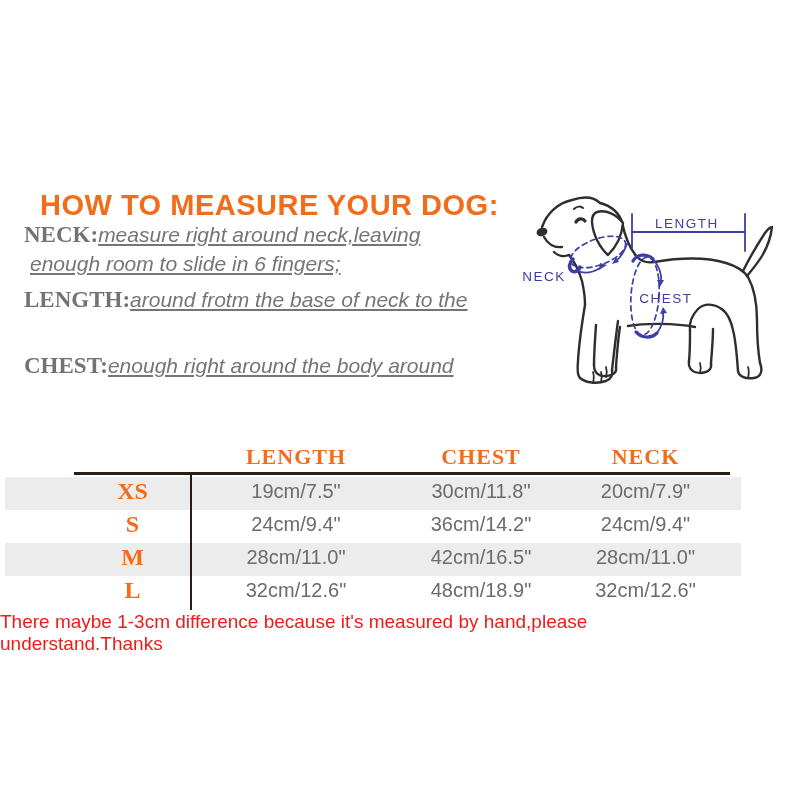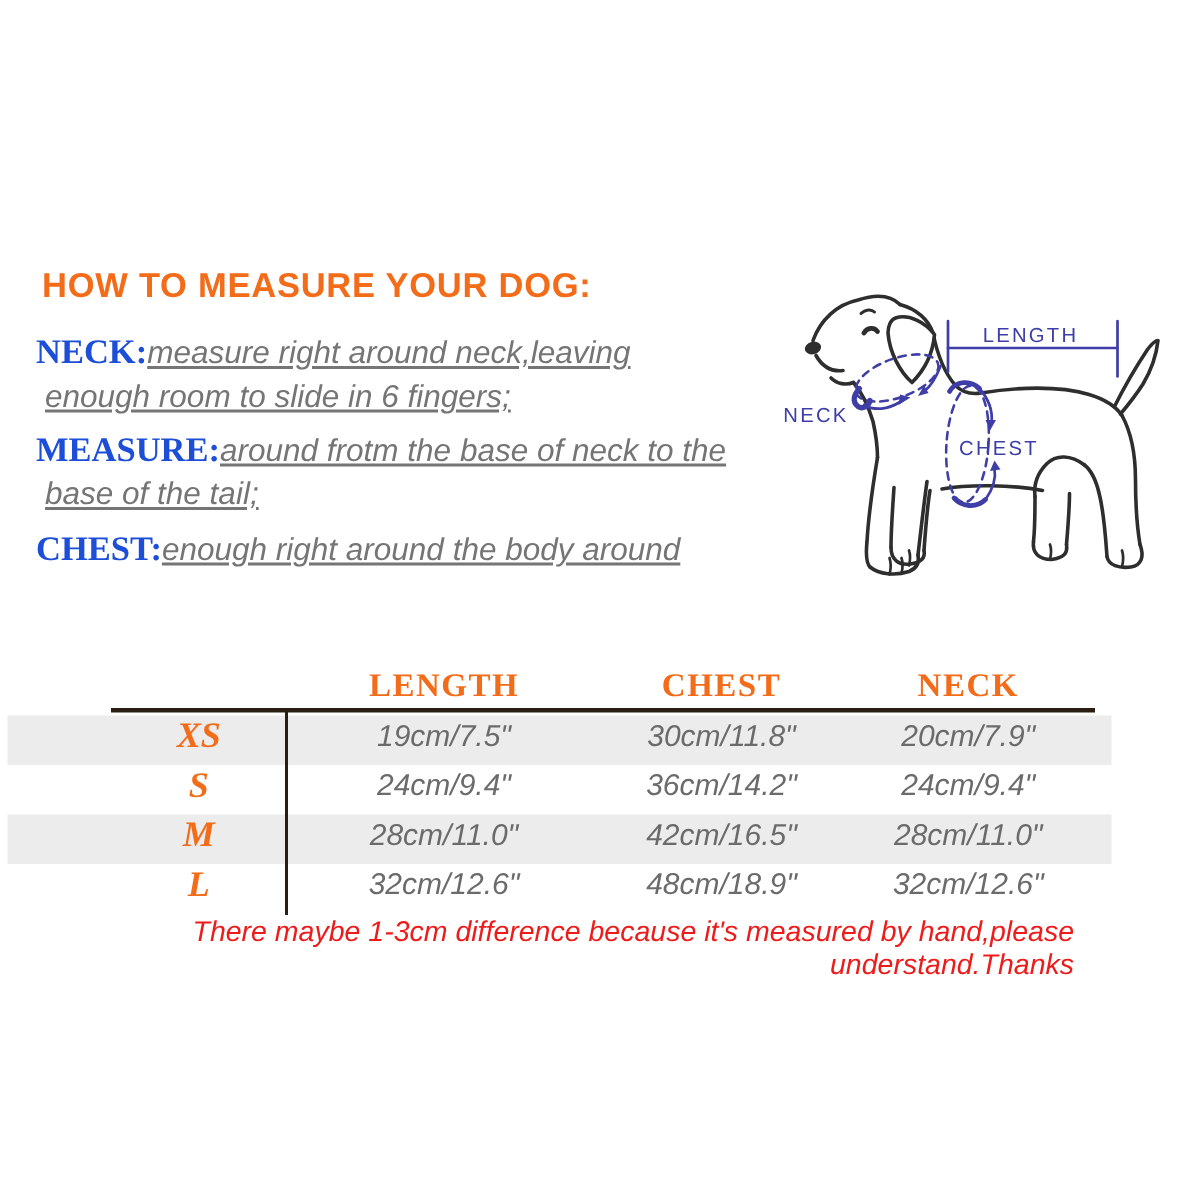--- a/index.html
+++ b/index.html
@@ -1,64 +1,64 @@
 <!DOCTYPE html>
 <html><head>
 <meta charset="utf-8">
 <style>
   html,body{margin:0;padding:0;background:#fff;}
   .canvas{
     position:relative;width:800px;height:800px;background:#ffffff;overflow:hidden;
     font-family:"Liberation Sans",sans-serif;
   }
   .title{
-    position:absolute;left:28px;top:177px;margin:0;
-    font-size:23px;font-weight:bold;letter-spacing:.5px;color:#f26c1a;
+    position:absolute;left:28px;top:177px;margin:12px;
+    font-size:29px;font-weight:bold;letter-spacing:.5px;color:#f26c1a;
     font-family:"Liberation Sans",sans-serif;
   }
   .instr{position:absolute;left:24px;width:480px;}
   .iline{line-height:27px;white-space:nowrap;}
   .kw{
     font-family:"Liberation Serif",serif;font-weight:bold;
-    font-size:23px;color:#1d4ed8;
+    font-size:23px;color:#737373;
   }
   .idesc{
     font-style:italic;font-size:21px;color:#757575;
     font-family:"Liberation Sans",sans-serif;
     text-decoration:underline;
   }
   .l2{padding-left:6px;}
   .dog-svg{position:absolute;left:480px;top:175px;}
   .stripe{position:absolute;left:5px;width:736px;height:33px;background:#ececec;}
   .sizetable{
     position:absolute;left:74px;top:444px;width:656px;
   }
   .trow{display:flex;width:656px;}
   .hrow{height:28px;border-bottom:3px solid #2a1d12;}
-  .drow{height:33px;font-style:italic;}
+  .drow{height:33px;}
   .c0{width:117px;}
   .c1{width:210px;}
   .c2{width:160px;}
   .c3{width:169px;}
   .cell{text-align:center;}
   .th{
     font-family:"Liberation Serif",serif;font-weight:bold;font-size:22px;
     letter-spacing:1px;color:#f26c1a;line-height:26px;
   }
   .sizelbl{
     font-family:"Liberation Serif",serif;font-weight:bold;font-size:24px;
     color:#f26c1a;line-height:33px;
   }
   .val{font-size:20px;color:#6b6b6b;line-height:33px;}
   .vline{
     position:absolute;left:190px;top:474px;width:2px;height:136px;background:#2a1d12;
   }
   .disclaimer{
-    position:absolute;left:0;top:611px;width:716px;text-align:right;
-    font-size:19px;color:#ee1b1b;font-family:"Liberation Sans",sans-serif;font-style:italic;
+    position:absolute;left:0;top:611px;width:716px;text-align:left;
+    font-size:19px;color:#ee1b1b;font-family:"Liberation Sans",sans-serif;
   }
   .blue-label{
     font-family:"Liberation Sans",sans-serif;font-size:13.5px;letter-spacing:1.5px;
     fill:#3e3ea6;
   }
 </style>
 </head>
 <body>
 
 <div class="canvas">
@@ -67,23 +67,22 @@
 
   <div class="instr" style="top:221px">
     <div class="iline">
       <span class="kw">NECK:</span><span class="idesc">measure right around neck,leaving</span>
     </div>
     <div class="iline idesc l2">enough room to slide in 6 fingers;</div>
   </div>
 
   <div class="instr" style="top:286px">
     <div class="iline">
-      <span class="kw">MEASURE:</span><span class="idesc">around frotm the base of neck to the</span>
-    </div>
-    <div class="iline idesc l2">base of the tail;</div>
+      <span class="kw">LENGTH:</span><span class="idesc">around frotm the base of neck to the</span>
+    </div>
   </div>
 
   <div class="instr" style="top:352px">
     <div class="iline">
       <span class="kw">CHEST:</span><span class="idesc">enough right around the body around</span>
     </div>
   </div>
 
   <svg class="dog-svg" width="320" height="240" viewBox="0 0 320 240">
     <g fill="none" stroke="#2e2e2e" stroke-width="2.4" stroke-linecap="round" stroke-linejoin="round">

